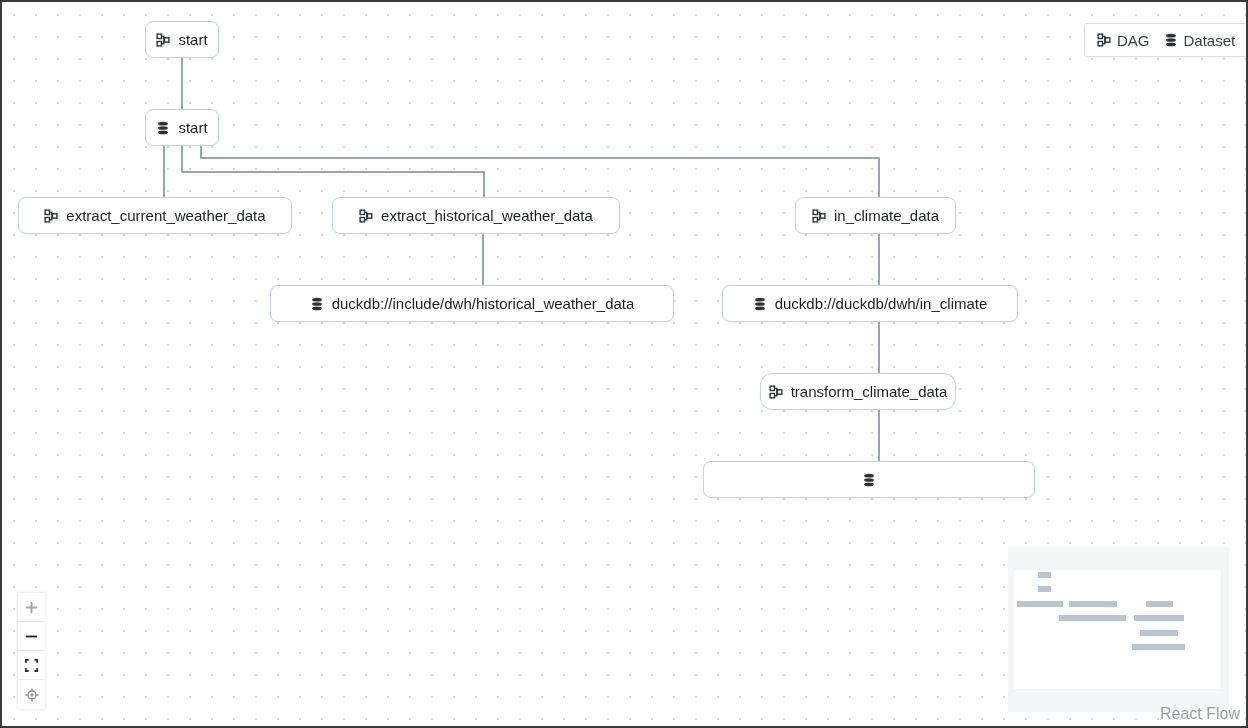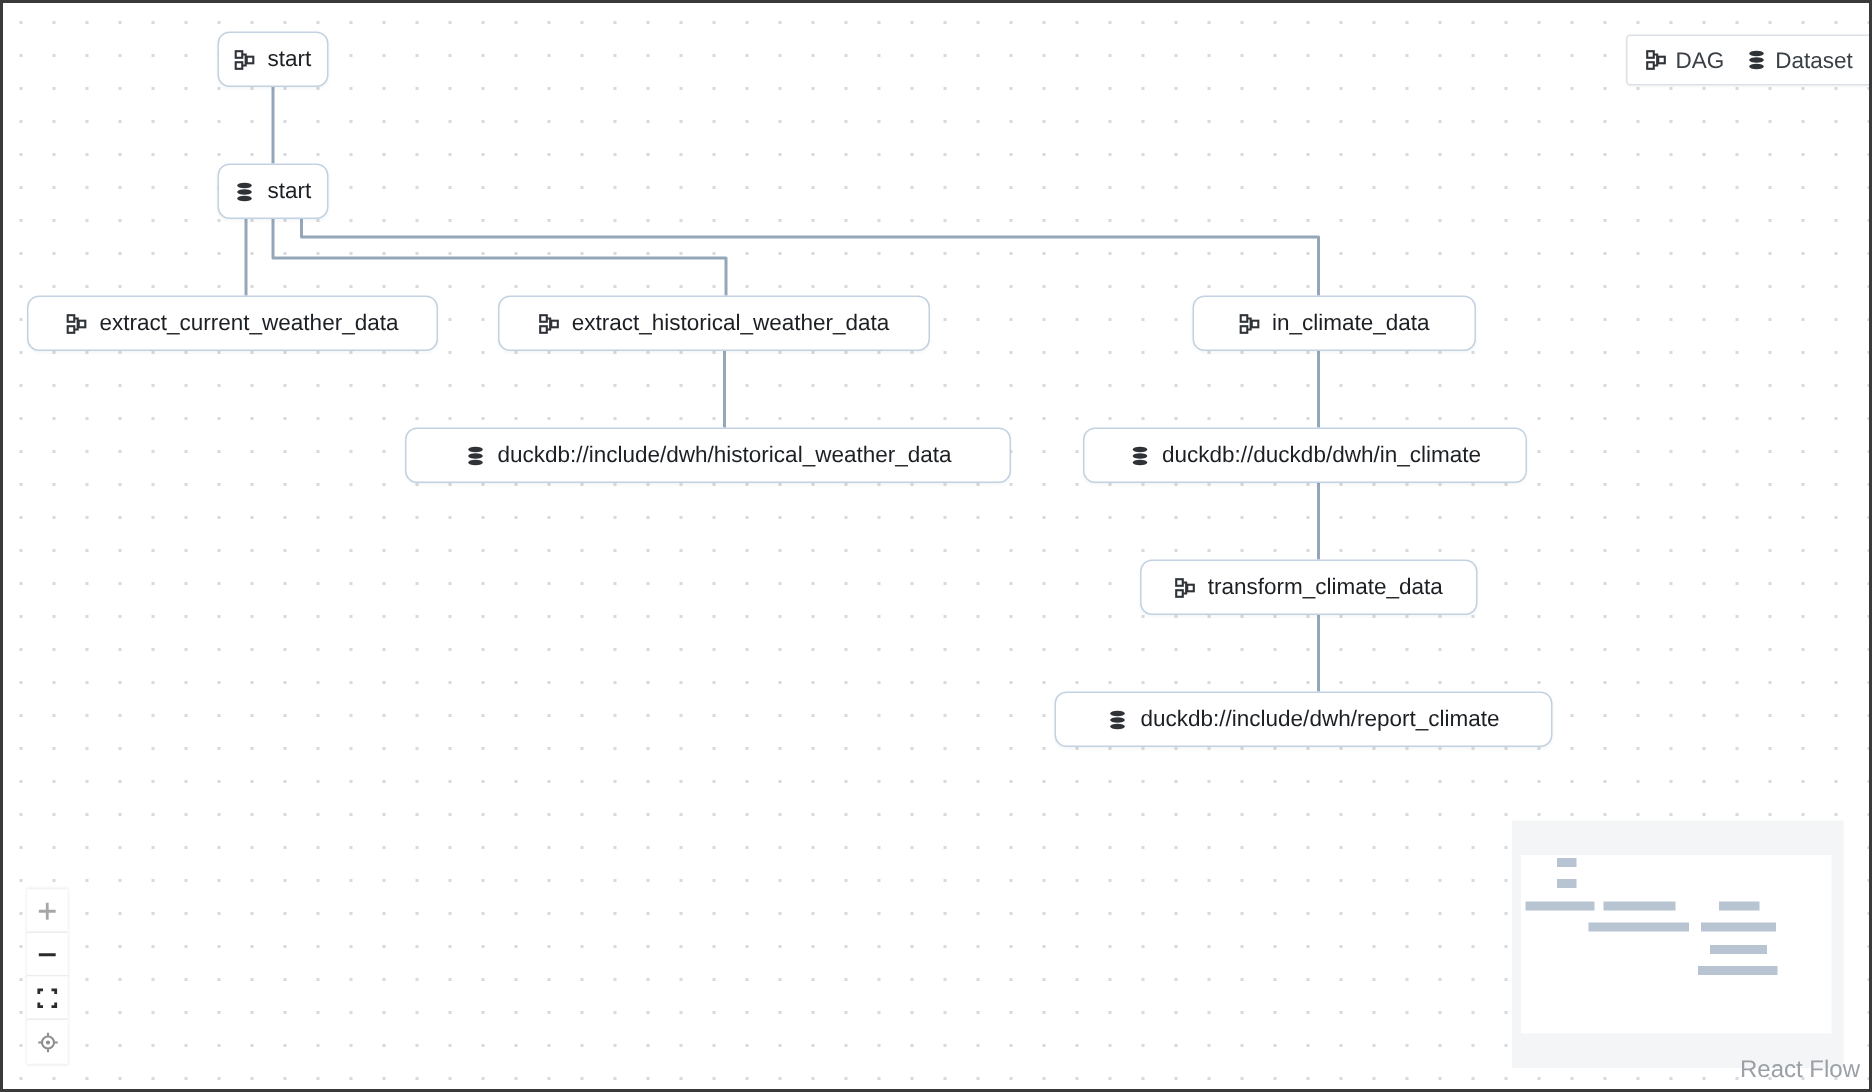--- a/index.html
+++ b/index.html
@@ -104,21 +104,21 @@
               <g fill="none" stroke="#2f3338" stroke-width="1.6">
                 <rect x="1.3" y="1.3" width="5" height="5"></rect>
                 <rect x="9.7" y="5.5" width="5" height="5"></rect>
                 <rect x="1.3" y="9.7" width="5" height="5"></rect>
                 <path d="M6.3 3.8 H8.9 V12.2 H6.3 M8.9 8 H9.7"></path>
               </g>
             </svg>
           </span>
           <span>extract_historical_weather_data</span>
         </div>
-        <div class="flow-node" style="left: 793px; top: 195px; width: 189px; height: 37px;">
+        <div class="flow-node" style="left: 793px; top: 195px; width: 161px; height: 37px;">
           <span class="node-icon">
             <svg width="14" height="14" viewBox="0 0 16 16">
               <g fill="none" stroke="#2f3338" stroke-width="1.6">
                 <rect x="1.3" y="1.3" width="5" height="5"></rect>
                 <rect x="9.7" y="5.5" width="5" height="5"></rect>
                 <rect x="1.3" y="9.7" width="5" height="5"></rect>
                 <path d="M6.3 3.8 H8.9 V12.2 H6.3 M8.9 8 H9.7"></path>
               </g>
             </svg>
           </span>
@@ -141,21 +141,21 @@
             <svg width="14" height="14" viewBox="0 0 16 16">
               <g fill="#2f3338">
                 <ellipse cx="8" cy="3" rx="5.6" ry="2.1"></ellipse>
                 <ellipse cx="8" cy="8" rx="5.6" ry="2.1"></ellipse>
                 <ellipse cx="8" cy="13" rx="5.6" ry="2.1"></ellipse>
               </g>
             </svg>
           </span>
           <span>duckdb://duckdb/dwh/in_climate</span>
         </div>
-        <div class="flow-node" style="left: 758px; top: 371px; width: 225px; height: 37px;">
+        <div class="flow-node" style="left: 758px; top: 371px; width: 196px; height: 37px; border-radius: 12px;">
           <span class="node-icon">
             <svg width="14" height="14" viewBox="0 0 16 16">
               <g fill="none" stroke="#2f3338" stroke-width="1.6">
                 <rect x="1.3" y="1.3" width="5" height="5"></rect>
                 <rect x="9.7" y="5.5" width="5" height="5"></rect>
                 <rect x="1.3" y="9.7" width="5" height="5"></rect>
                 <path d="M6.3 3.8 H8.9 V12.2 H6.3 M8.9 8 H9.7"></path>
               </g>
             </svg>
           </span>
@@ -164,21 +164,20 @@
         <div class="flow-node" style="left: 701px; top: 459px; width: 332px; height: 37px;">
           <span class="node-icon">
             <svg width="14" height="14" viewBox="0 0 16 16">
               <g fill="#2f3338">
                 <ellipse cx="8" cy="3" rx="5.6" ry="2.1"></ellipse>
                 <ellipse cx="8" cy="8" rx="5.6" ry="2.1"></ellipse>
                 <ellipse cx="8" cy="13" rx="5.6" ry="2.1"></ellipse>
               </g>
             </svg>
           </span>
-          <span>duckdb://include/dwh/report_climate</span>
         </div>
       </div>
 
     <div class="legend" style="left:1082px;top:21px;">
       <span class="legend-item">
         <span class="node-icon">
             <svg width="14" height="14" viewBox="0 0 16 16">
               <g fill="none" stroke="#2f3338" stroke-width="1.6">
                 <rect x="1.3" y="1.3" width="5" height="5"></rect>
                 <rect x="9.7" y="5.5" width="5" height="5"></rect>

